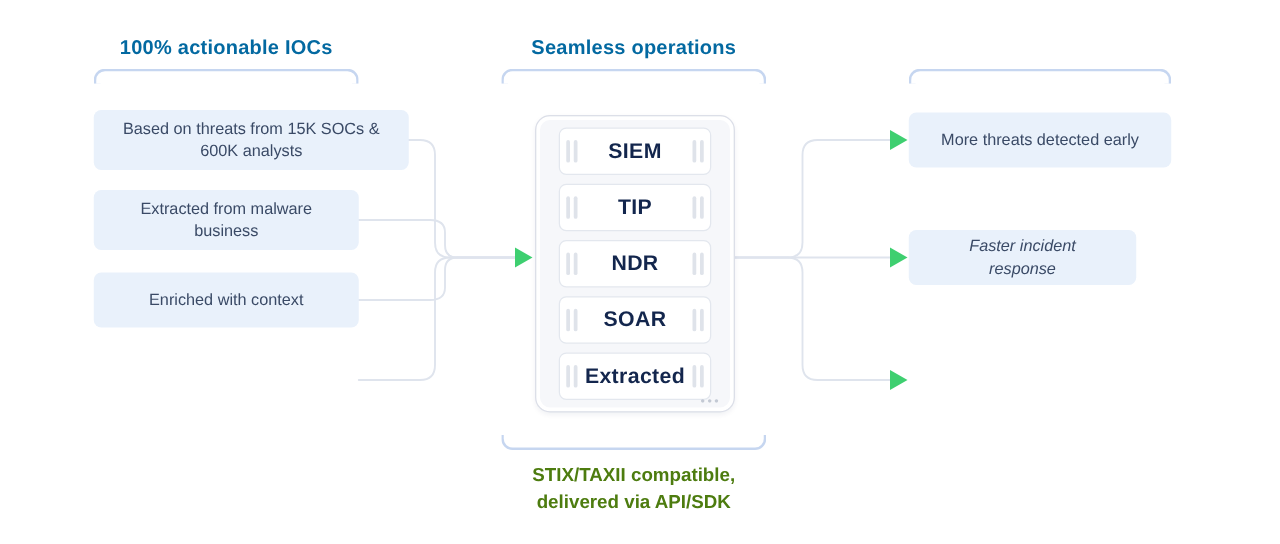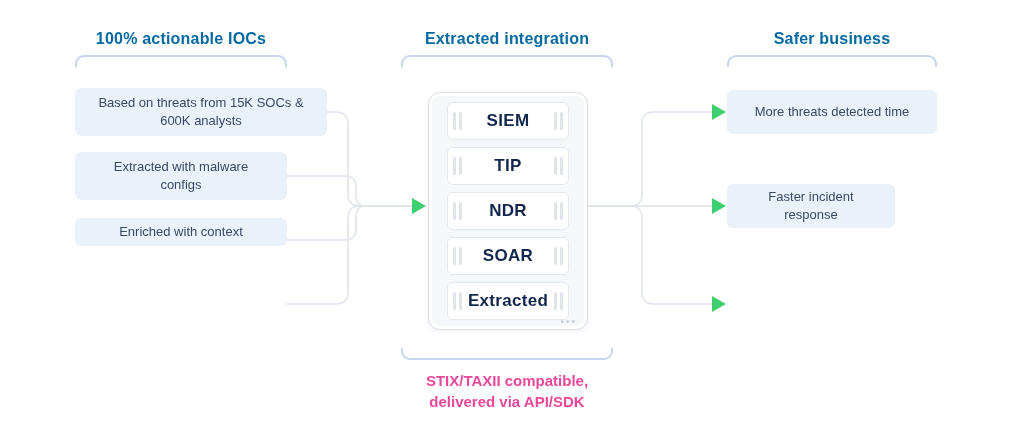--- a/index.html
+++ b/index.html
@@ -105,21 +105,21 @@
     line-height: 1;
   }
   .caption {
     position: absolute;
     left: 376px;
     top: 370px;
     width: 262px;
     text-align: center;
     font-size: 15px;
     font-weight: 700;
-    color: #ec4899;
+    color: #4d7c0f;
     line-height: 1.4;
   }
 </style>
 </head>
 <body>
 
 <div class="canvas">
 
   <svg class="connectors" viewBox="0 0 1024 435" xmlns="http://www.w3.org/2000/svg">
     <g fill="none" stroke="#dfe4ed" stroke-width="1.5" stroke-linecap="round">
@@ -136,24 +136,24 @@
       <polygon points="712,104 712,120 726,112"></polygon>
       <polygon points="712,198 712,214 726,206"></polygon>
       <polygon points="712,296 712,312 726,304"></polygon>
     </g>
   </svg>
 
   <div class="col-title" style="left:75px; top:30px; width:212px;">100% actionable IOCs</div>
   <div class="bracket top" style="left:75px; top:55px; width:212px;"></div>
 
   <div class="info-box" style="left:75px; top:88px; width:252px; height:48px;">Based on threats from 15K SOCs &amp; 600K analysts</div>
-  <div class="info-box" style="left:75px; top:152px; width:212px; height:48px;">Extracted with malware configs</div>
-  <div class="info-box" style="left:75px; top:218px; width:212px; height:28px;">Enriched with context</div>
-
-  <div class="col-title" style="left:401px; top:30px; width:212px;">Extracted integration</div>
+  <div class="info-box" style="left:75px; top:152px; width:212px; height:48px;">Extracted from malware business</div>
+  <div class="info-box" style="left:75px; top:218px; width:212px; height:44px;">Enriched with context</div>
+
+  <div class="col-title" style="left:401px; top:30px; width:212px;">Seamless operations</div>
   <div class="bracket top" style="left:401px; top:55px; width:212px;"></div>
 
   <div class="panel">
     <div class="slot">
       <span class="grip">
           <i></i>
           <i></i>
         </span>
       <span class="slot-label">SIEM</span>
       <span class="grip">
@@ -207,19 +207,18 @@
     </div>
     <div class="panel-dots">•••</div>
   </div>
 
   <div class="bracket bottom" style="left:401px; top:348px; width:212px;"></div>
   <div class="caption">
     <div>STIX/TAXII compatible,</div>
     <div>delivered via API/SDK</div>
   </div>
 
-  <div class="col-title" style="left:727px; top:30px; width:210px;">Safer business</div>
   <div class="bracket top" style="left:727px; top:55px; width:210px;"></div>
 
-  <div class="info-box" style="left:727px; top:90px; width:210px; height:44px;">More threats detected time</div>
-  <div class="info-box" style="left:727px; top:184px; width:168px; height:44px;">Faster incident response</div>
+  <div class="info-box" style="left:727px; top:90px; width:210px; height:44px;">More threats detected early</div>
+  <div class="info-box" style="left:727px; top:184px; width:182px; height:44px;font-style:italic;">Faster incident response</div>
 
 </div>
 
 </body></html>

